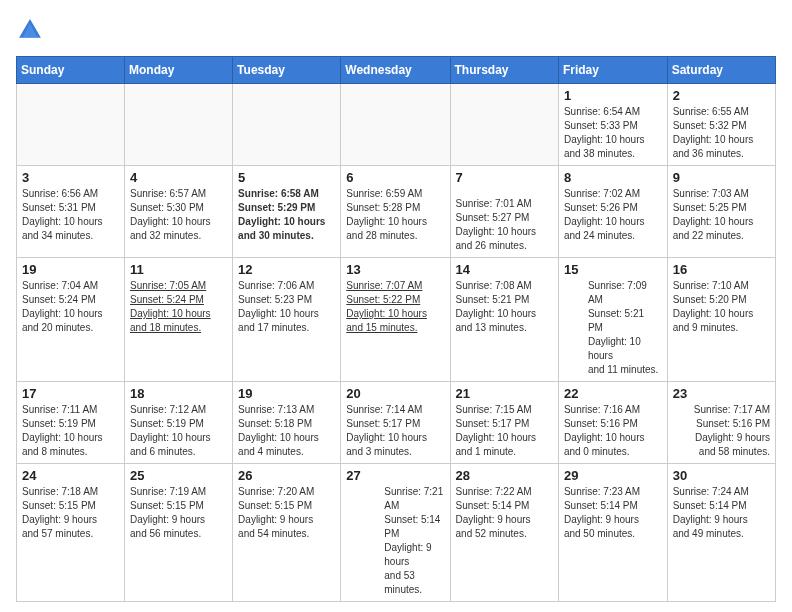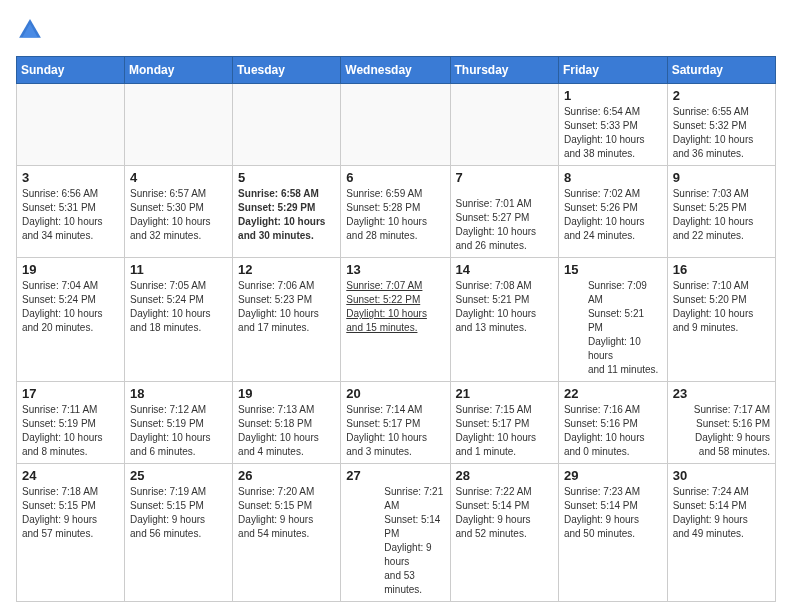--- a/index.html
+++ b/index.html
@@ -193,21 +193,21 @@
       <tr class="week-row">
         <td>
           <span class="day-num">19</span>
           <div class="day-info" style="white-space: pre-line;">Sunrise: 7:04 AM
 Sunset: 5:24 PM
 Daylight: 10 hours
 and 20 minutes.</div>
         </td>
         <td>
           <span class="day-num">11</span>
-          <div class="day-info" style="white-space: pre-line;">Sunrise: 7:05 AM
+          <div class="day-info" style="white-space: pre-line; text-decoration: underline;">Sunrise: 7:05 AM
 Sunset: 5:24 PM
 Daylight: 10 hours
 and 18 minutes.</div>
         </td>
         <td>
           <span class="day-num">12</span>
           <div class="day-info" style="white-space: pre-line;">Sunrise: 7:06 AM
 Sunset: 5:23 PM
 Daylight: 10 hours
 and 17 minutes.</div>

